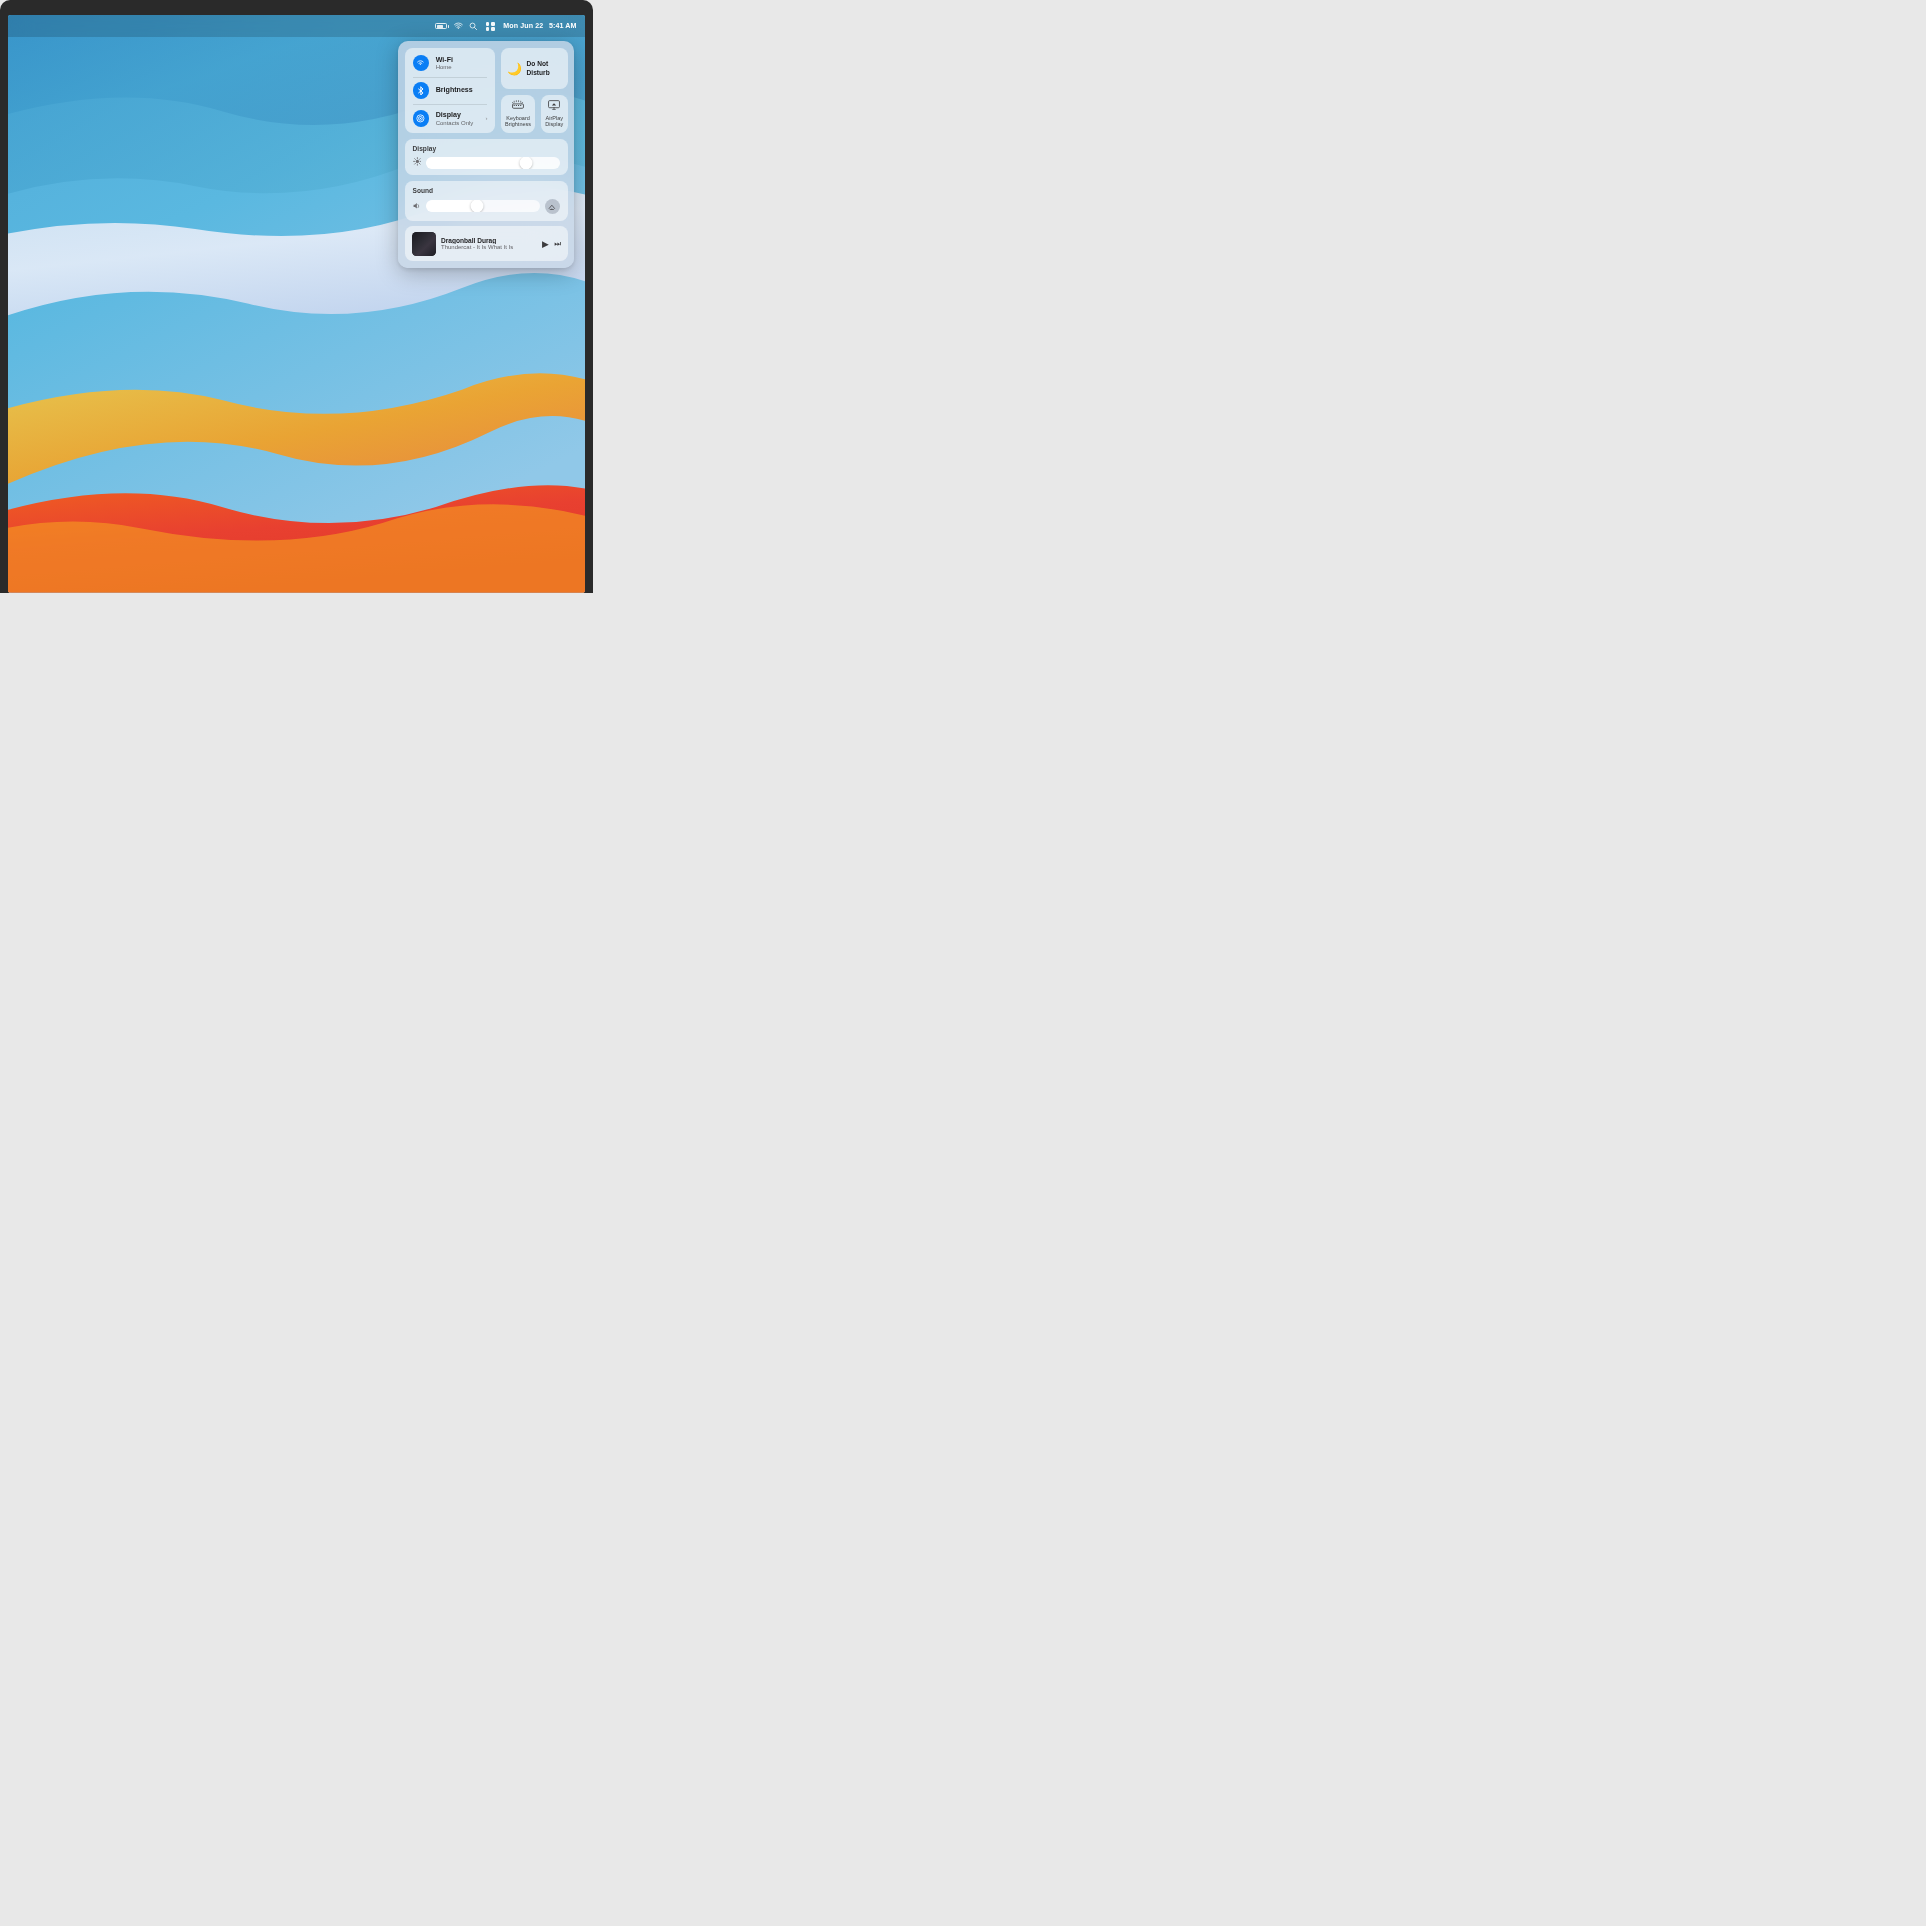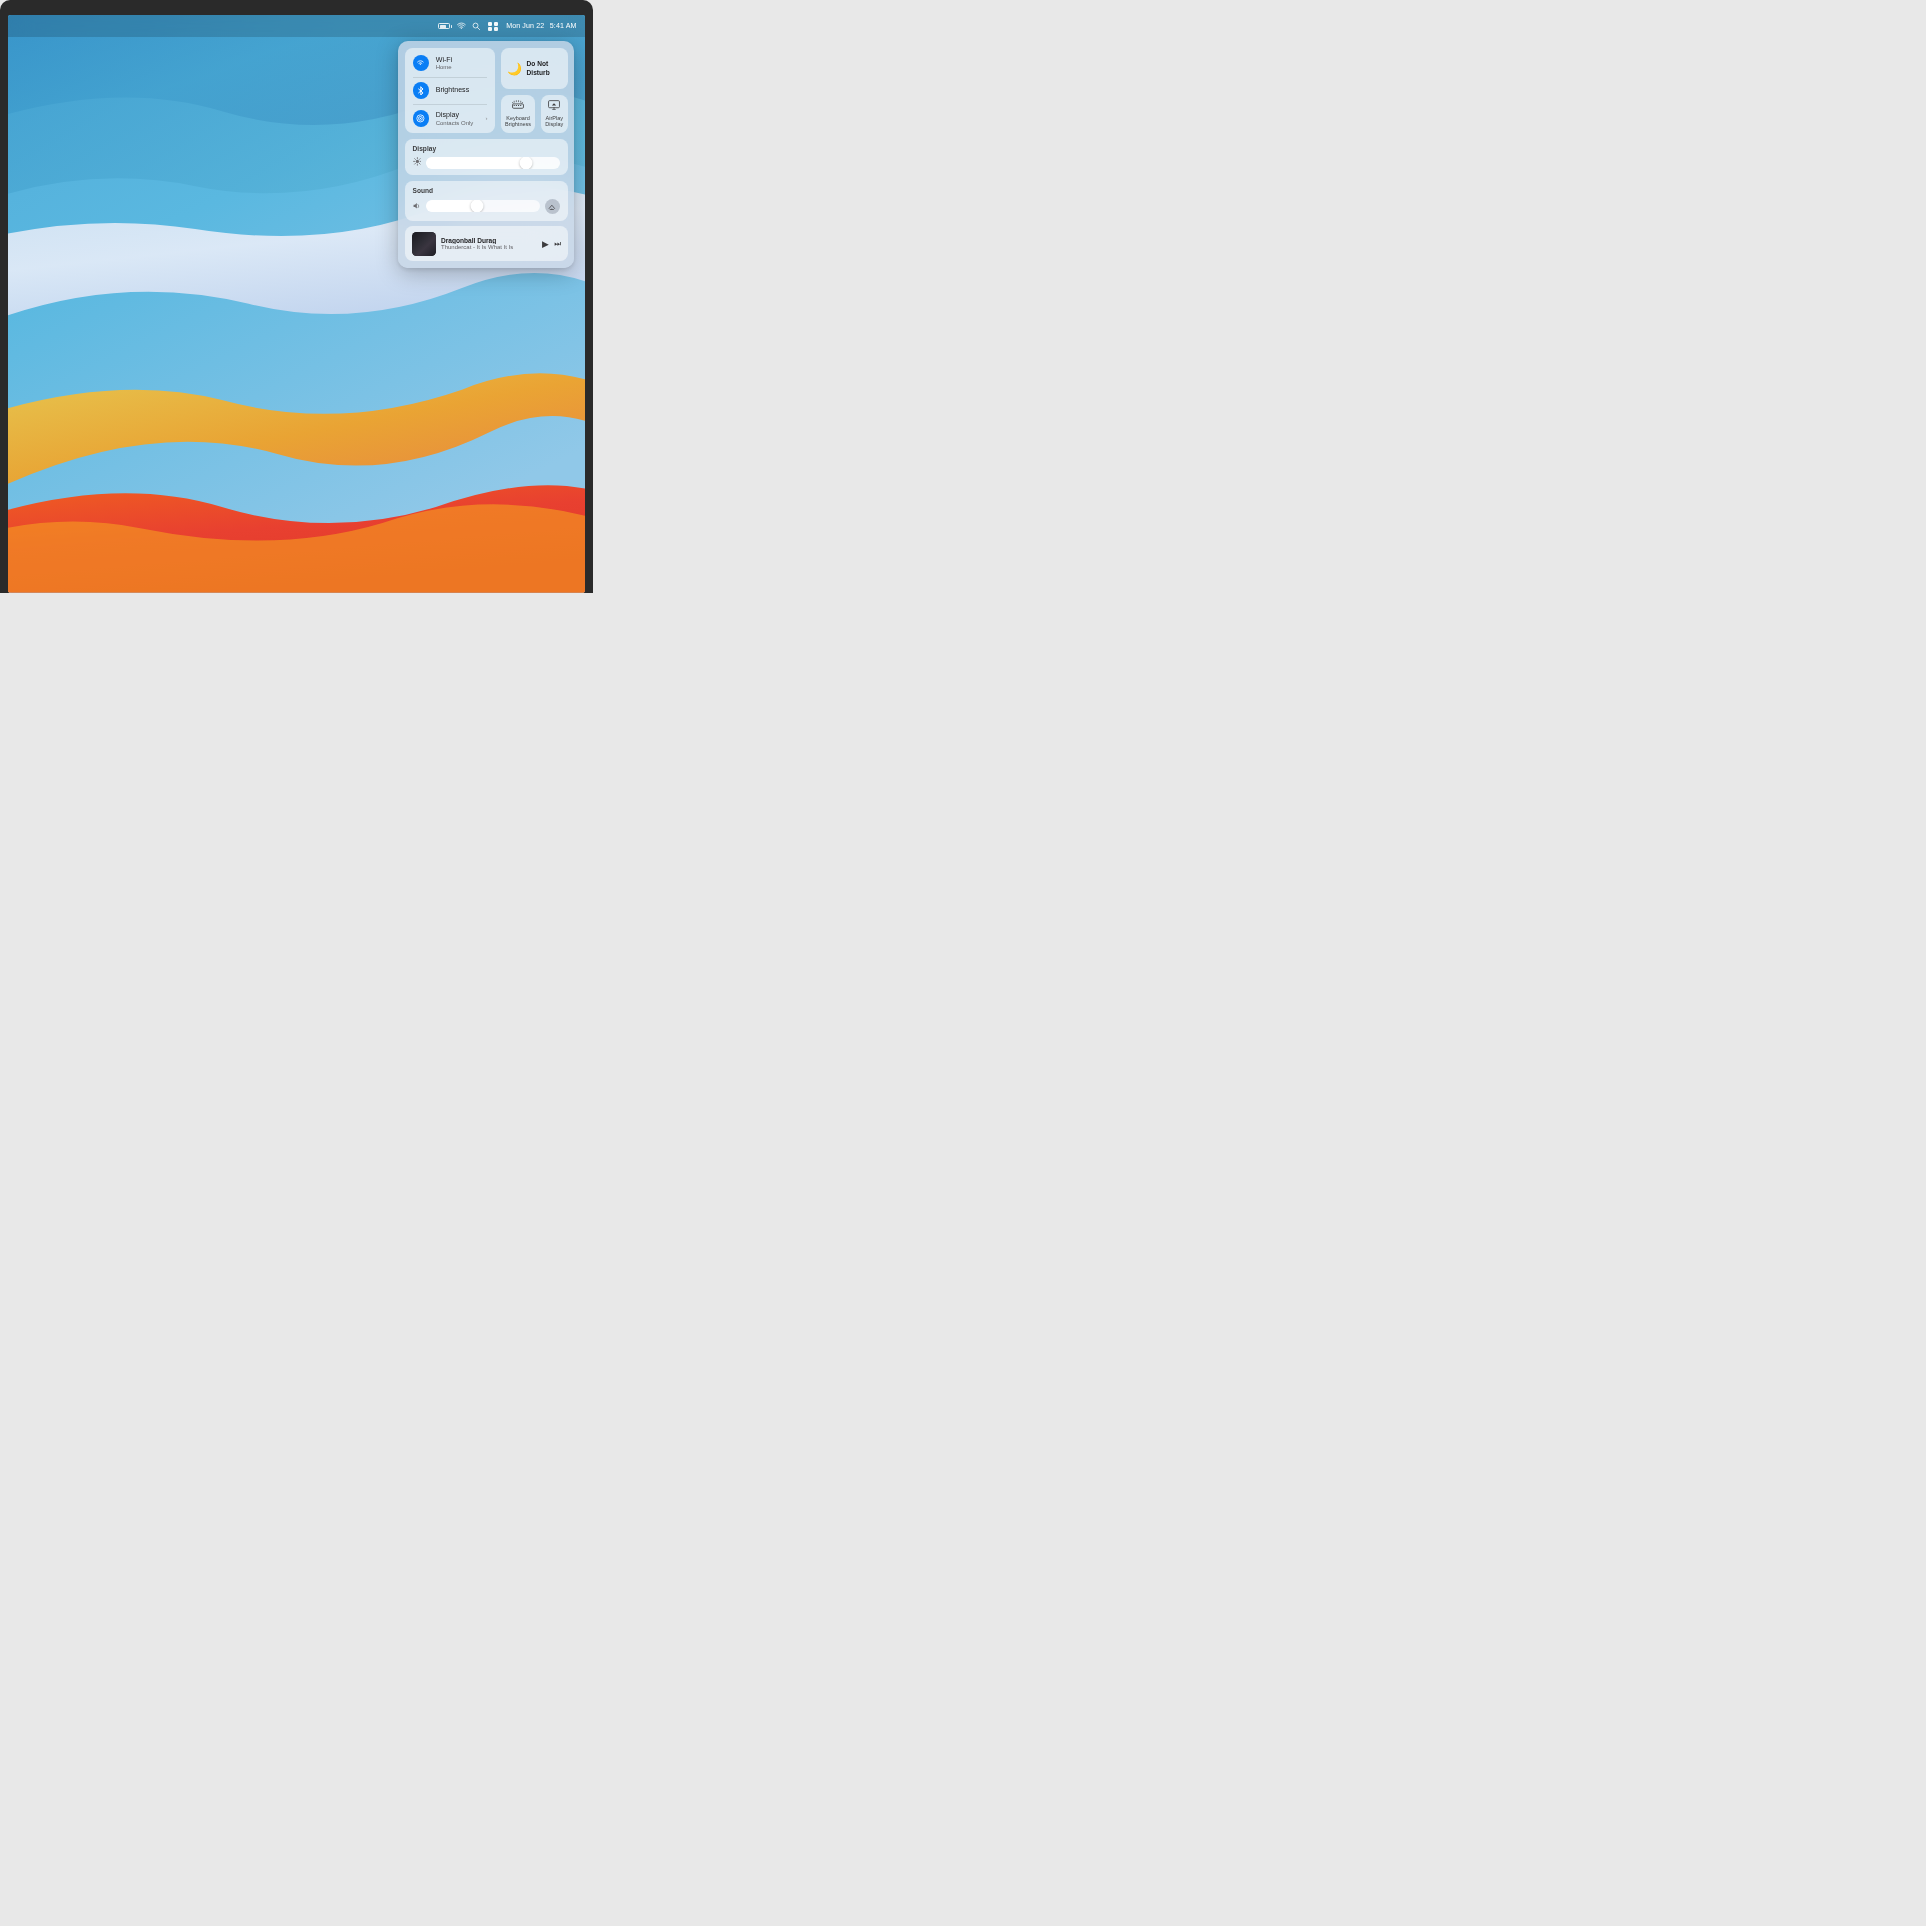--- a/index.html
+++ b/index.html
@@ -82,21 +82,21 @@
       color: white;
       font-size: 7.7px;
       opacity: 0.95;
       display: flex;
       align-items: center;
     }
 
     .menubar-date {
       color: white;
       font-size: 7.1px;
-      font-weight: 400;
+      font-weight: 700;
       letter-spacing: 0.1px;
     }
 
     
     .control-center {
       position: absolute;
       top: 26px;
       right: 11px;
       width: 176px;
       background: rgba(200, 215, 230, 0.82);
@@ -154,21 +154,21 @@
       flex-shrink: 0;
     }
 
     .conn-text {
       display: flex;
       flex-direction: column;
     }
 
     .conn-name {
       font-size: 7.1px;
-      font-weight: 400;
+      font-weight: 700;
       color: #1c1c1e;
       line-height: 1.2;
     }
 
     .conn-sub {
       font-size: 6px;
       color: #636366;
     }
 
     .conn-chevron {

